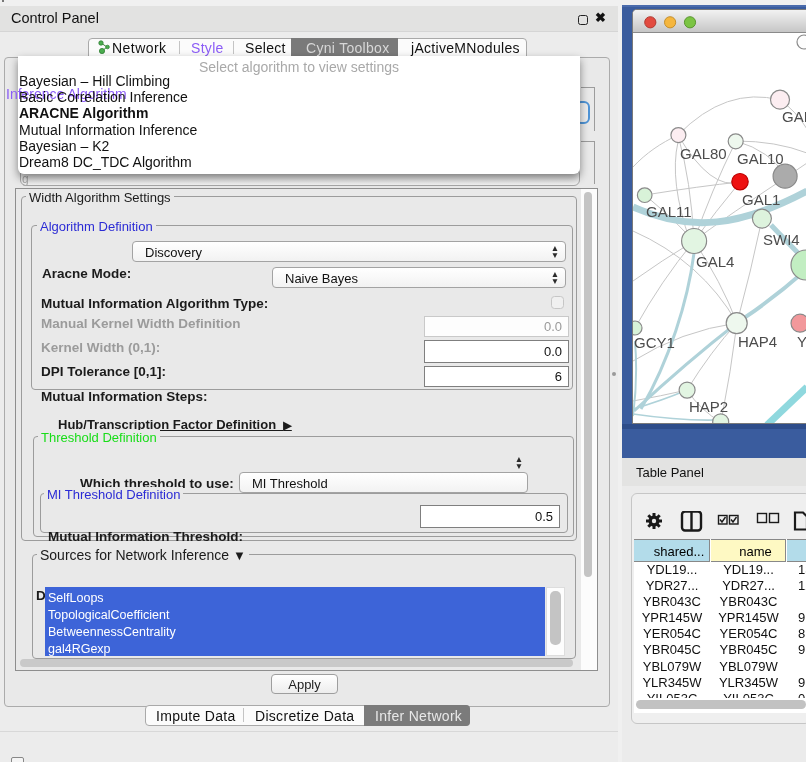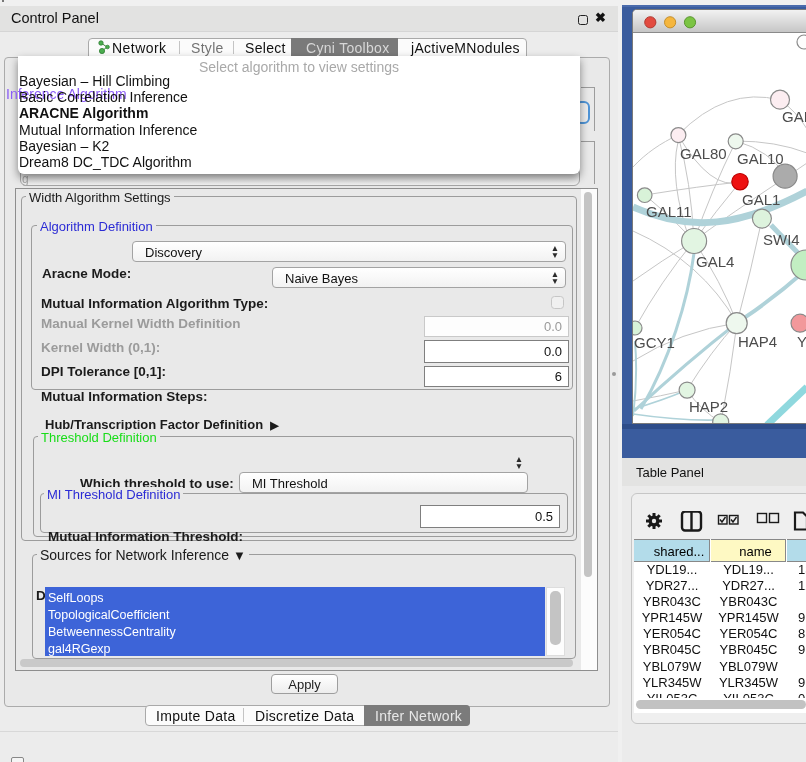--- a/index.html
+++ b/index.html
@@ -36,21 +36,21 @@
 <div class="abs" style="left:233px;top:41px;width:1px;height:13px;background:#c4c4c4;"></div>
 <div class="abs" style="left:291px;top:38px;width:107px;height:19px;background:#7a7a7a;"></div>
 <svg class="abs" style="left:98px;top:40px;" width="12" height="14" viewBox="0 0 12 14">
   <line x1="3" y1="3" x2="9" y2="7" stroke="#3a8a3a" stroke-width="1"></line>
   <line x1="4" y1="11" x2="9" y2="7" stroke="#3a8a3a" stroke-width="1"></line>
   <circle cx="3" cy="3" r="2.2" fill="#4caf50" stroke="#2e7d32" stroke-width="0.8"></circle>
   <circle cx="4" cy="11" r="2.6" fill="#4caf50" stroke="#2e7d32" stroke-width="0.8"></circle>
   <circle cx="9.5" cy="7" r="1.8" fill="#4caf50" stroke="#2e7d32" stroke-width="0.8"></circle>
 </svg>
 <div class="abs" style="left:112px;top:40px;font-size:14px;letter-spacing:0.45px;color:#111;">Network</div>
-<div class="abs" style="left:191px;top:40px;font-size:14px;letter-spacing:0.3px;color:#737373;">Style</div>
+<div class="abs" style="left:191px;top:40px;font-size:14px;letter-spacing:0.3px;color:#8b5cf6;">Style</div>
 <div class="abs" style="left:245px;top:40px;font-size:14px;letter-spacing:0.3px;color:#111;">Select</div>
 <div class="abs" style="left:306px;top:40px;font-size:14px;letter-spacing:0.3px;color:#d8d8d8;">Cyni Toolbox</div>
 <div class="abs" style="left:411px;top:40px;font-size:14px;letter-spacing:0.3px;color:#111;">jActiveMNodules</div>
 
 <div class="fs" style="left:21px;top:196px;width:556px;height:345px;"></div>
 <div class="fst" style="left:26px;top:190px;color:#1b1b1b;">Width Algorithm Settings</div>
 
 <div class="fs" style="left:31px;top:225px;width:542px;height:165px;"></div>
 <div class="fst" style="left:37px;top:219px;color:#2b2bd5;">Algorithm Definition</div>
 
@@ -67,21 +67,21 @@
 
 <div class="lbl abs dis" style="left:41px;top:320px;">Kernel Width (0,1):</div>
 <div class="field" style="left:424px;top:316px;width:145px;height:21px;border-color:#c9c9c9;background:#fdfdfd;color:#9a9a9a;">0.0</div>
 
 <div class="lbl abs" style="left:41px;top:344px;">DPI Tolerance [0,1]:</div>
 <div class="field" style="left:424px;top:340px;width:145px;height:23px;border-width:1.5px;padding-top:3px;">0.0</div>
 
 <div class="lbl abs" style="left:41px;top:369px;">Mutual Information Steps:</div>
 <div class="field" style="left:424px;top:366px;width:145px;height:21px;">6</div>
 
-<div class="lbl abs" style="left:45px;top:397px;font-size:13px;">Hub/Transcription Factor Definition &nbsp;<span style="font-size:11px;">▶</span></div>
+<div class="lbl abs" style="left:58px;top:397px;font-size:13px;text-decoration:underline;">Hub/Transcription Factor Definition &nbsp;<span style="font-size:11px;">▶</span></div>
 
 <div class="fs" style="left:33px;top:436px;width:541px;height:101px;"></div>
 <div class="fst" style="left:38px;top:430px;color:#18dd18;">Threshold Definition</div>
 
 <div class="lbl abs" style="left:80px;top:456px;">Which threshold to use:</div>
 <div class="combo" style="left:239px;top:472px;width:289px;height:21px;">MI Threshold</div>
 <div class="carets" style="left:514px;top:456px;">▲<br>▼</div>
 
 <div class="fs" style="left:40px;top:493px;width:528px;height:40px;"></div>
 <div class="fst" style="left:44px;top:487px;color:#2b2bd5;">MI Threshold Definition</div>

